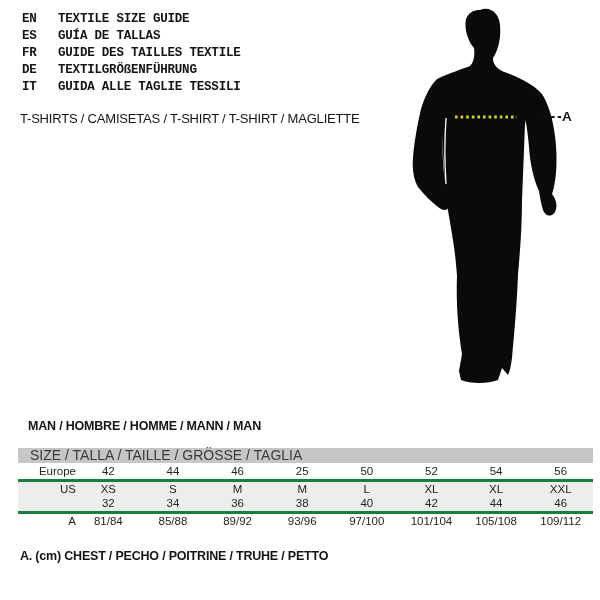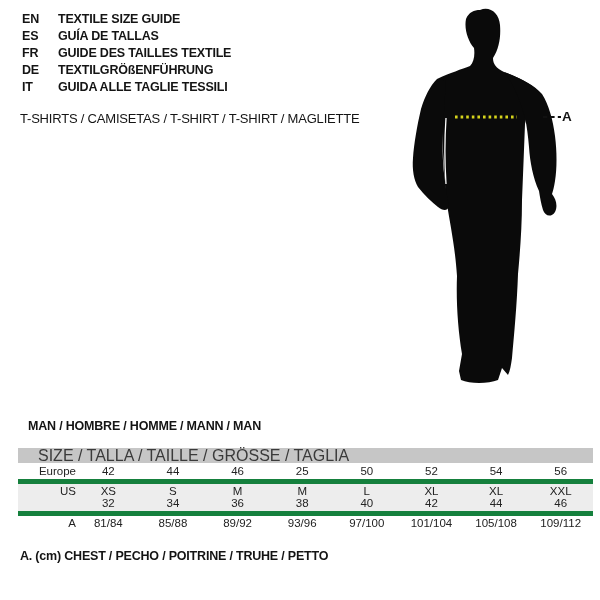--- a/index.html
+++ b/index.html
@@ -2,42 +2,42 @@
 <html><head>
 <meta charset="utf-8">
 <style>
   * { box-sizing: border-box; margin: 0; padding: 0; }
   html, body { width: 600px; height: 600px; background: #ffffff; }
   .canvas {
     position: relative; width: 600px; height: 600px; background: #ffffff;
     font-family: "Liberation Sans", sans-serif; color: #141414; overflow: hidden;
   }
   
-  .lang { position: absolute; left: 22px; top: 11px; }
+  .lang { position: absolute; left: 22px; top: 11px; font-family: Liberation Mono, monospace; }
   .lang-row { display: flex; height: 17px; line-height: 17px;
               font-weight: bold; font-size: 12.5px; letter-spacing: -0.2px; }
   .lang-code { width: 36px; }
   
   .cats { position: absolute; left: 20px; top: 109px; font-weight: normal;
           font-size: 13px; line-height: 19.5px; letter-spacing: -0.2px; }
   
   .figure { position: absolute; left: 400px; top: 0; width: 200px; height: 400px; }
   .measure-a { position: absolute; left: 562px; top: 109px;
                font-weight: bold; font-size: 13.5px; }
   
   .section-title { position: absolute; left: 28px; top: 419px; font-weight: bold;
                    font-size: 12.5px; letter-spacing: -0.2px; }
   
   .size-table { position: absolute; left: 18px; top: 448px; width: 575px;
                 font-size: 11.5px; color: #232323; }
   .thead { height: 15px; line-height: 15px; background: #c6c6c6; color: #3a3a3a;
-           padding-left: 20px; font-size: 16px; }
+           padding-left: 12px; font-size: 14px; }
   .trow { display: flex; height: 16px; line-height: 16px; }
   .trow.stripe { background: #ededed; }
-  .trow.bt { border-top: 5px solid #15803d; line-height: 15px; }
+  .trow.bt { border-top: 3px solid #15803d; line-height: 15px; }
   .tlabel { width: 58px; padding-left: 3px; text-align: right; }
   .tcell { flex: 1; text-align: center; }
   
   .footnote { position: absolute; left: 20px; top: 549px; font-weight: bold;
               font-size: 12.5px; letter-spacing: -0.2px; }
 </style>
 </head>
 <body>
 
 <div class="canvas">

